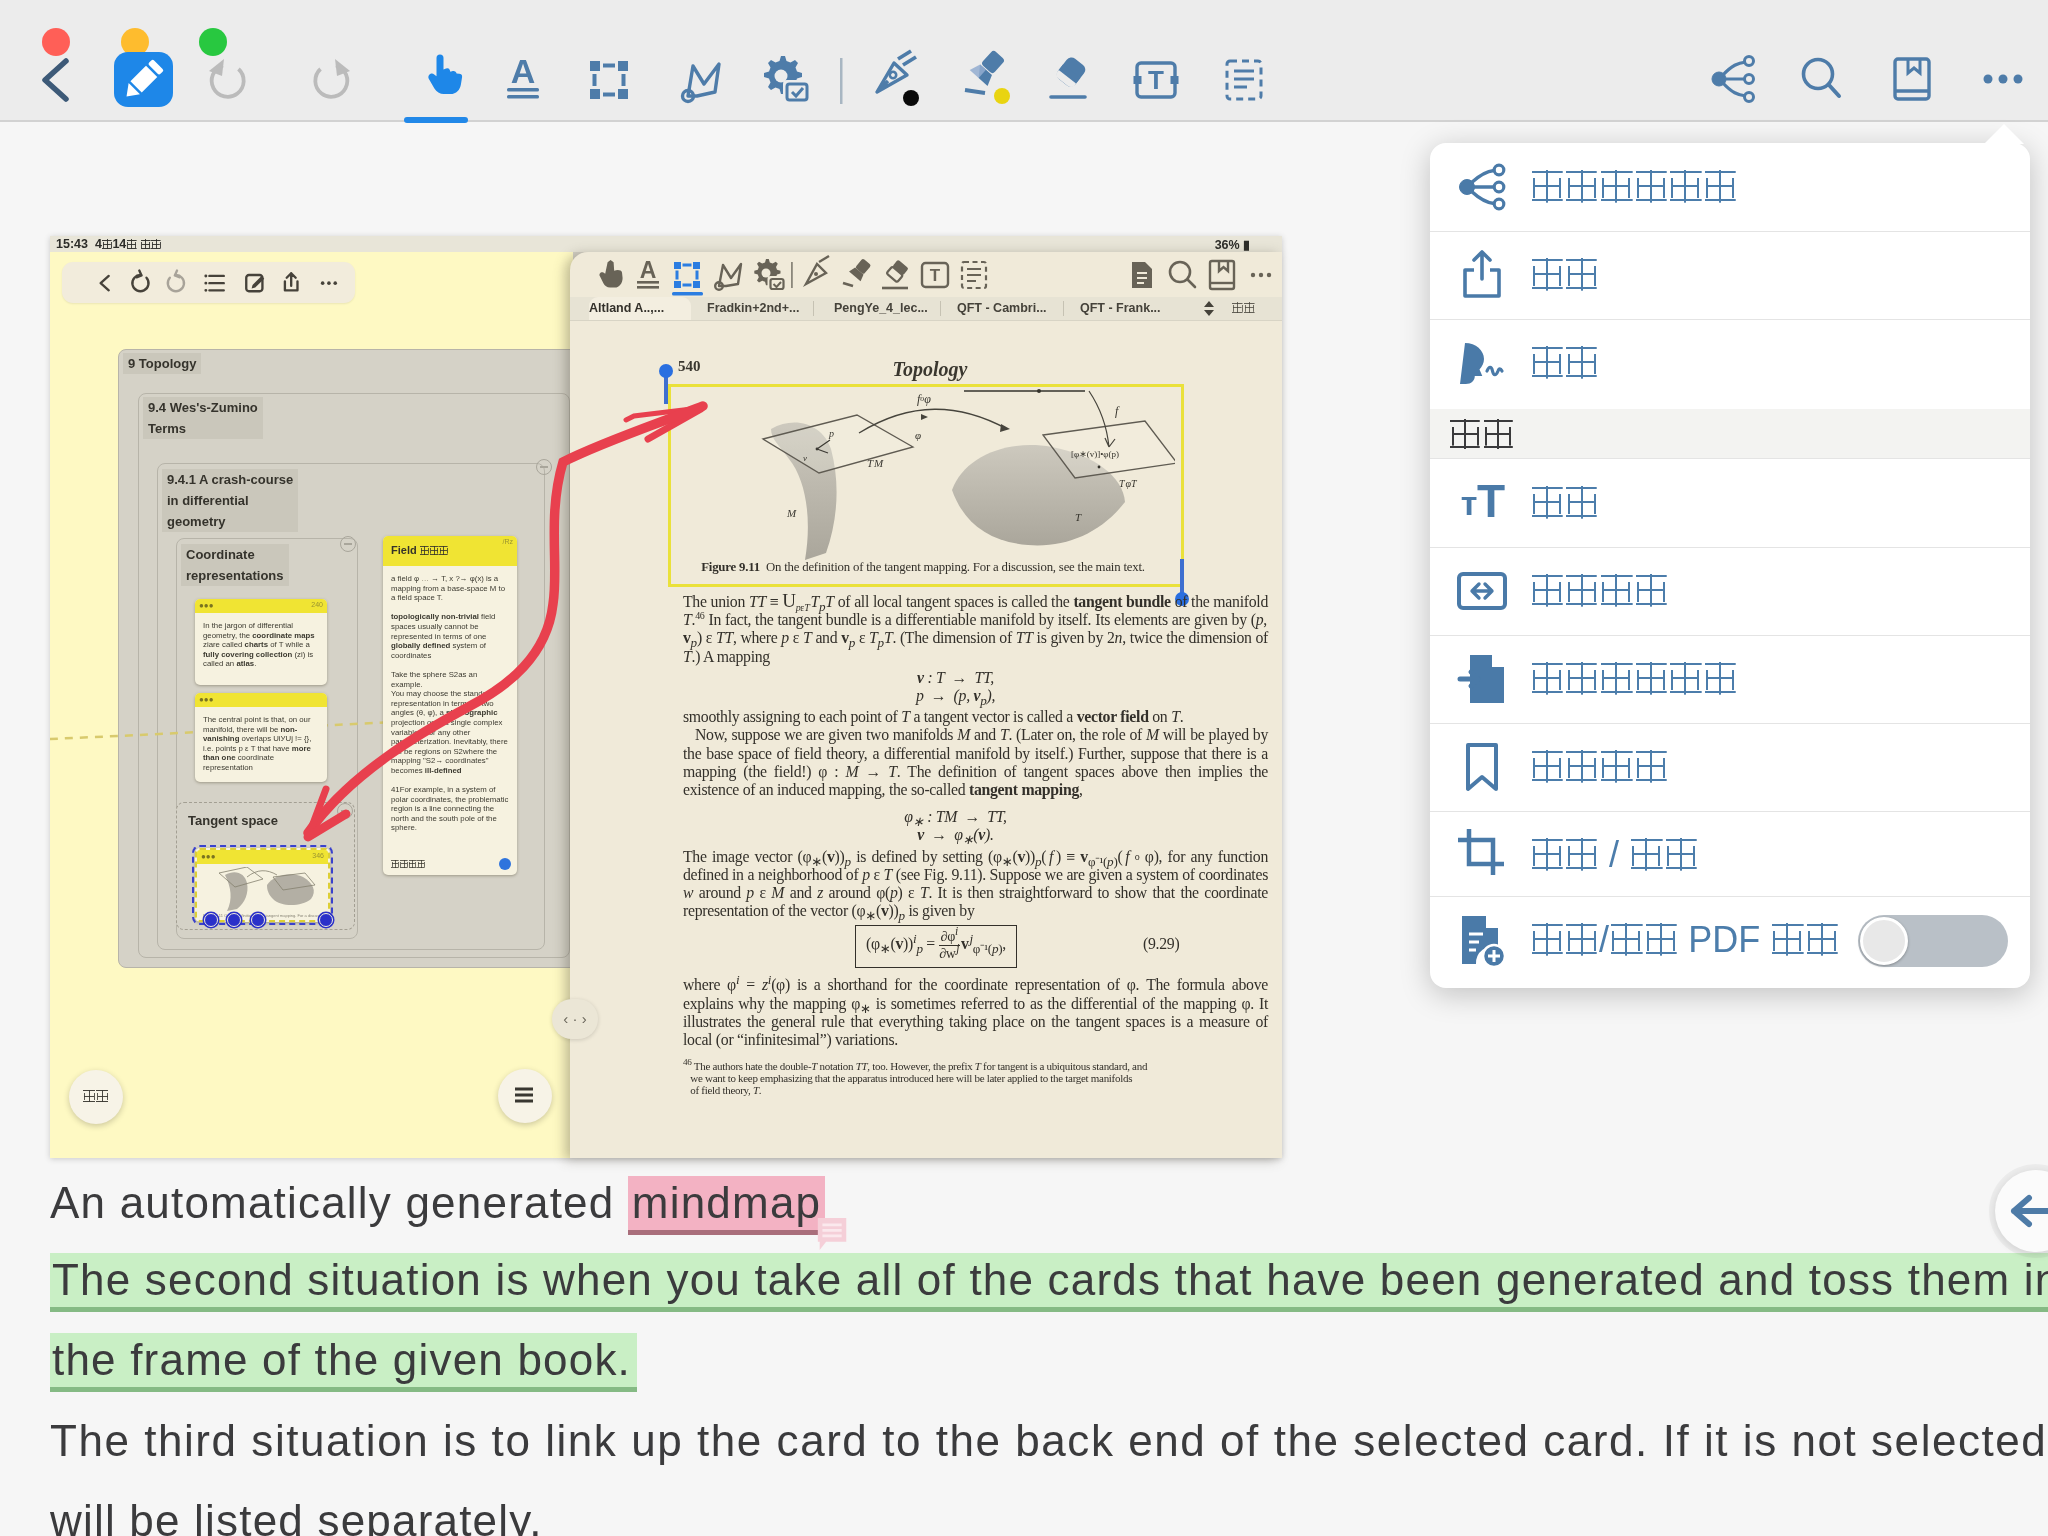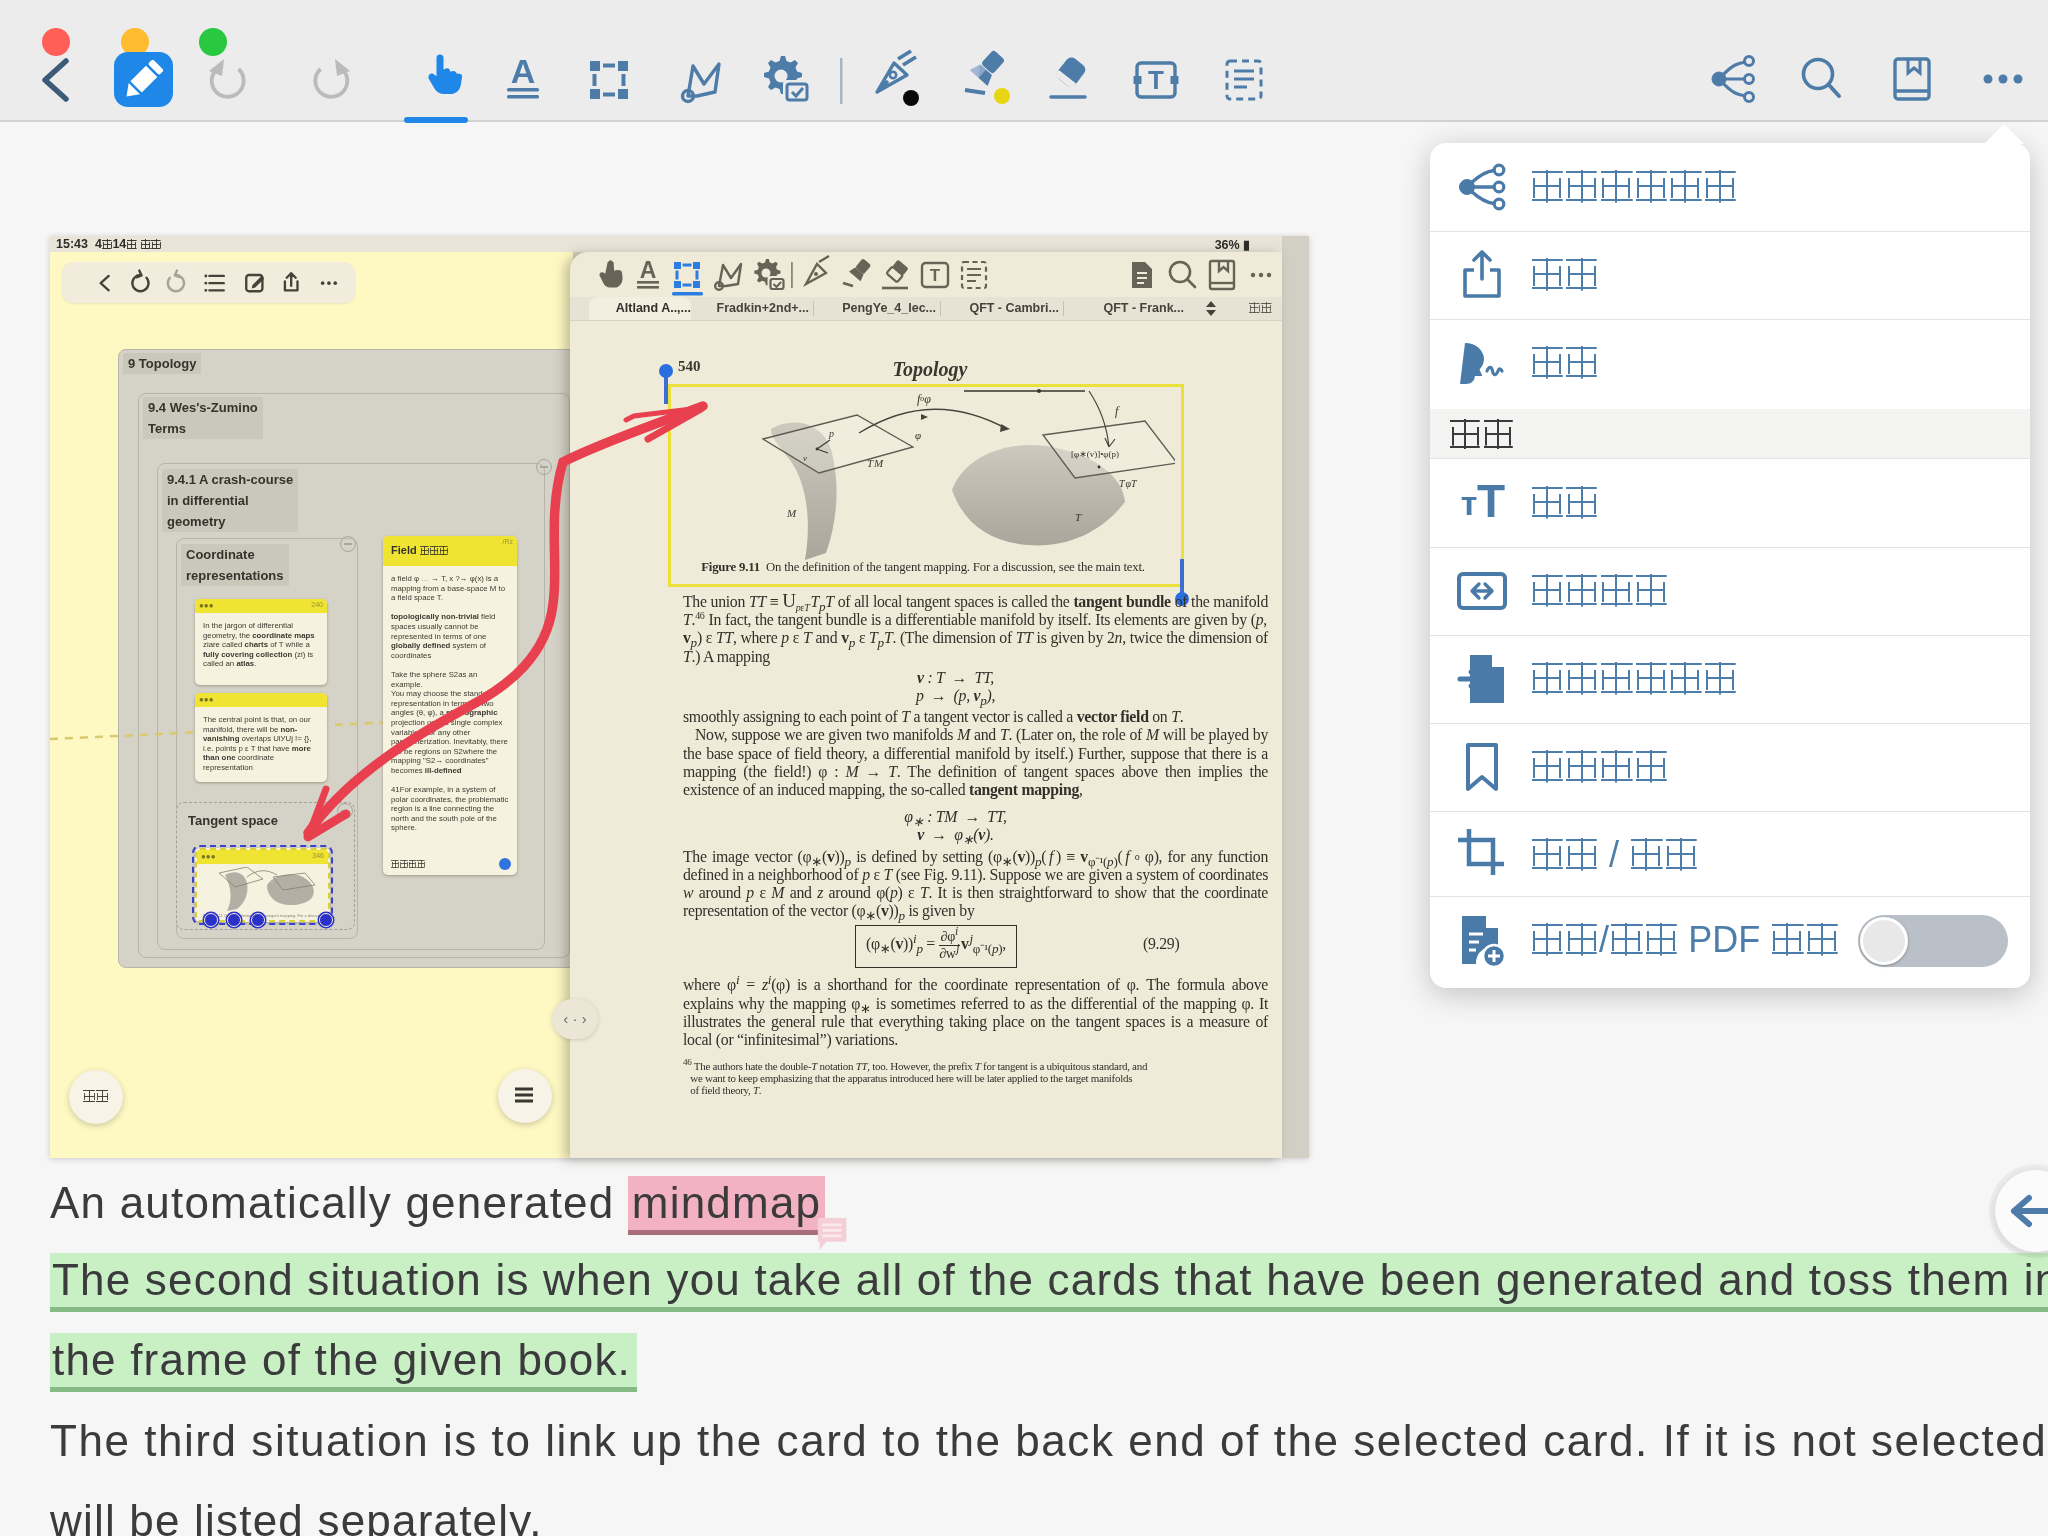--- a/index.html
+++ b/index.html
@@ -23,42 +23,42 @@
       linear-gradient(currentColor,currentColor) 7% 65%/ .078em 62%,
       linear-gradient(currentColor,currentColor) 93% 65%/ .078em 62%;
      background-repeat:no-repeat;}
 
   
   #tb{left:0;top:0;width:2048px;height:120px;background:#ececec;border-bottom:2px solid #d2d2d2;}
   .light{position:absolute;top:28px;width:28px;height:28px;border-radius:50%;}
   #handline{position:absolute;left:404px;top:117px;width:64px;height:5.5px;background:#2288e8;border-radius:3px;}
 
   
-  #shot{left:50px;top:236px;width:1232px;height:922px;background:#d2cfc4;box-shadow:0 1px 6px rgba(0,0,0,.18);padding-left:27px;}
+  #shot{left:50px;top:236px;width:1232px;height:922px;background:#d2cfc4;box-shadow:0 1px 6px rgba(0,0,0,.18);}
   #sbar{left:0;top:0;width:1232px;height:16px;background:#e8e5d8;font-size:12.5px;font-weight:700;color:#2c2c28;}
   #lpane{left:0;top:16px;width:523px;height:906px;background:#fef9c3;overflow:hidden;}
   #rpane{left:520px;top:16px;width:712px;height:906px;background:#f0ead9;border-radius:18px 0 0 0;
          box-shadow:-5px 2px 12px rgba(80,75,60,.35);overflow:hidden;}
 
   
   #ltb{position:absolute;left:12px;top:10px;width:293px;height:41px;background:#f2ecdc;border-radius:11px;box-shadow:0 1px 2px rgba(0,0,0,.08);}
   .mbox{position:absolute;border:1.5px solid #b7b4a9;border-radius:8px;background:#d5d2c7;}
   .mlab{position:absolute;font-size:13px;font-weight:700;color:#35332c;line-height:21px;background:#cac7bb;padding:0 5px;}
   .ycard{position:absolute;background:#f6f2e0;border-radius:5px;box-shadow:0 1px 3px rgba(90,85,60,.45);overflow:hidden;}
   .yhead{position:absolute;left:0;top:0;right:0;height:14px;background:#f0e433;}
   .ytext{position:absolute;font-size:7.8px;line-height:9.6px;color:#3c3a30;}
   .minus{position:absolute;width:16px;height:16px;border:1.5px solid #a9a69b;border-radius:50%;box-sizing:border-box;}
   .minus:after{content:"";position:absolute;left:3px;right:3px;top:6px;height:1.5px;background:#a9a69b;}
 
   
   #pdfbody{position:absolute;left:113px;top:340px;width:585px;font-family:"Liberation Serif",serif;
            font-size:15.8px;line-height:18.2px;color:#33302a;text-align:justify;letter-spacing:-.3px;}
   #pdfbody sub,#pdfbody sup{line-height:0;}
   #pdfbody .ctr{text-align:center;font-style:italic;padding-right:40px;}
-  .tab{position:absolute;top:45px;height:23px;font-size:12.5px;font-weight:700;color:#45423a;line-height:23px;text-align:right;}
+  .tab{position:absolute;top:45px;height:23px;font-size:12.5px;font-weight:700;color:#45423a;line-height:23px;text-align:left;}
 
   
   #menu{left:1430px;top:143px;width:600px;height:845px;background:#fff;border-radius:16px;
         box-shadow:0 6px 30px rgba(0,0,0,.22);}
   #menu .arrow{position:absolute;right:6px;top:-19px;width:0;height:0;border:20px solid transparent;border-bottom:20px solid #fff;border-top:none;}
   .mrow{position:absolute;left:0;width:600px;height:88px;border-bottom:1px solid #e4e4e4;}
   .mtxt{position:absolute;left:100px;top:0;line-height:88px;font-size:36px;color:#4c7dab;}
   #msec{position:absolute;left:0;top:266px;width:600px;height:50px;background:#f3f3f1;border-bottom:1px solid #e4e4e4;
         font-size:34px;color:#3a3a3c;line-height:50px;padding-left:19px;box-sizing:border-box;}
 

